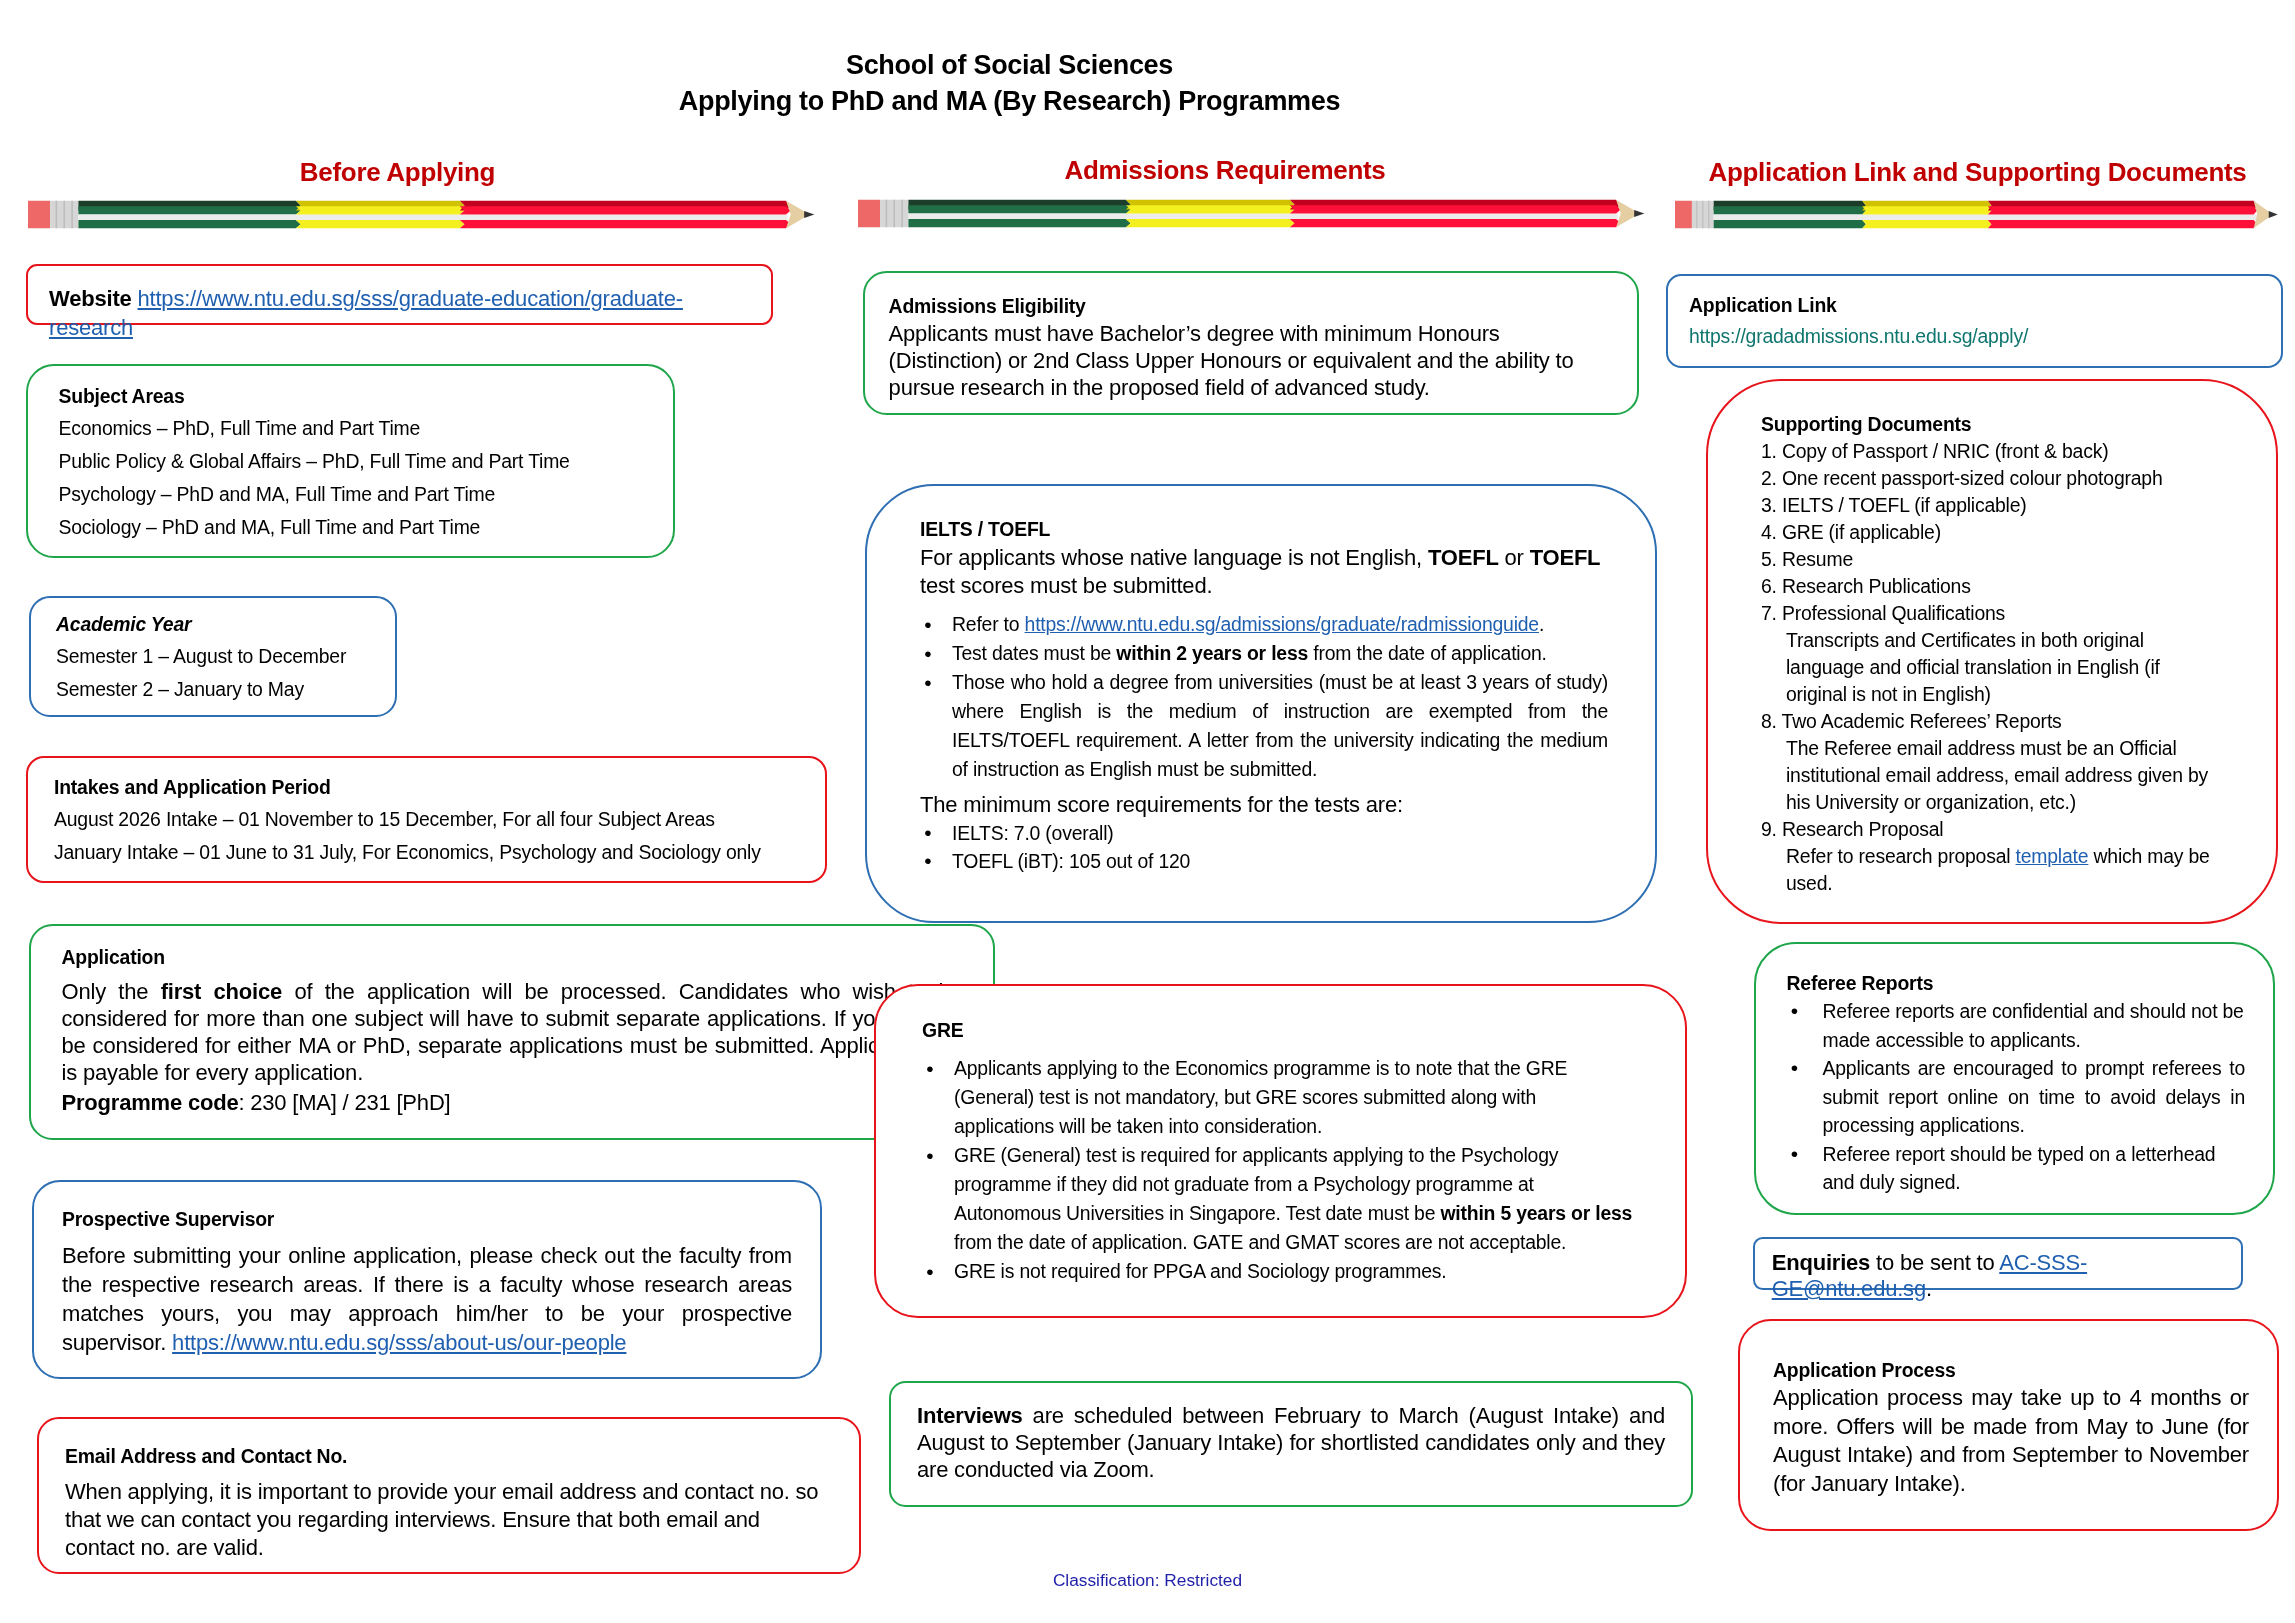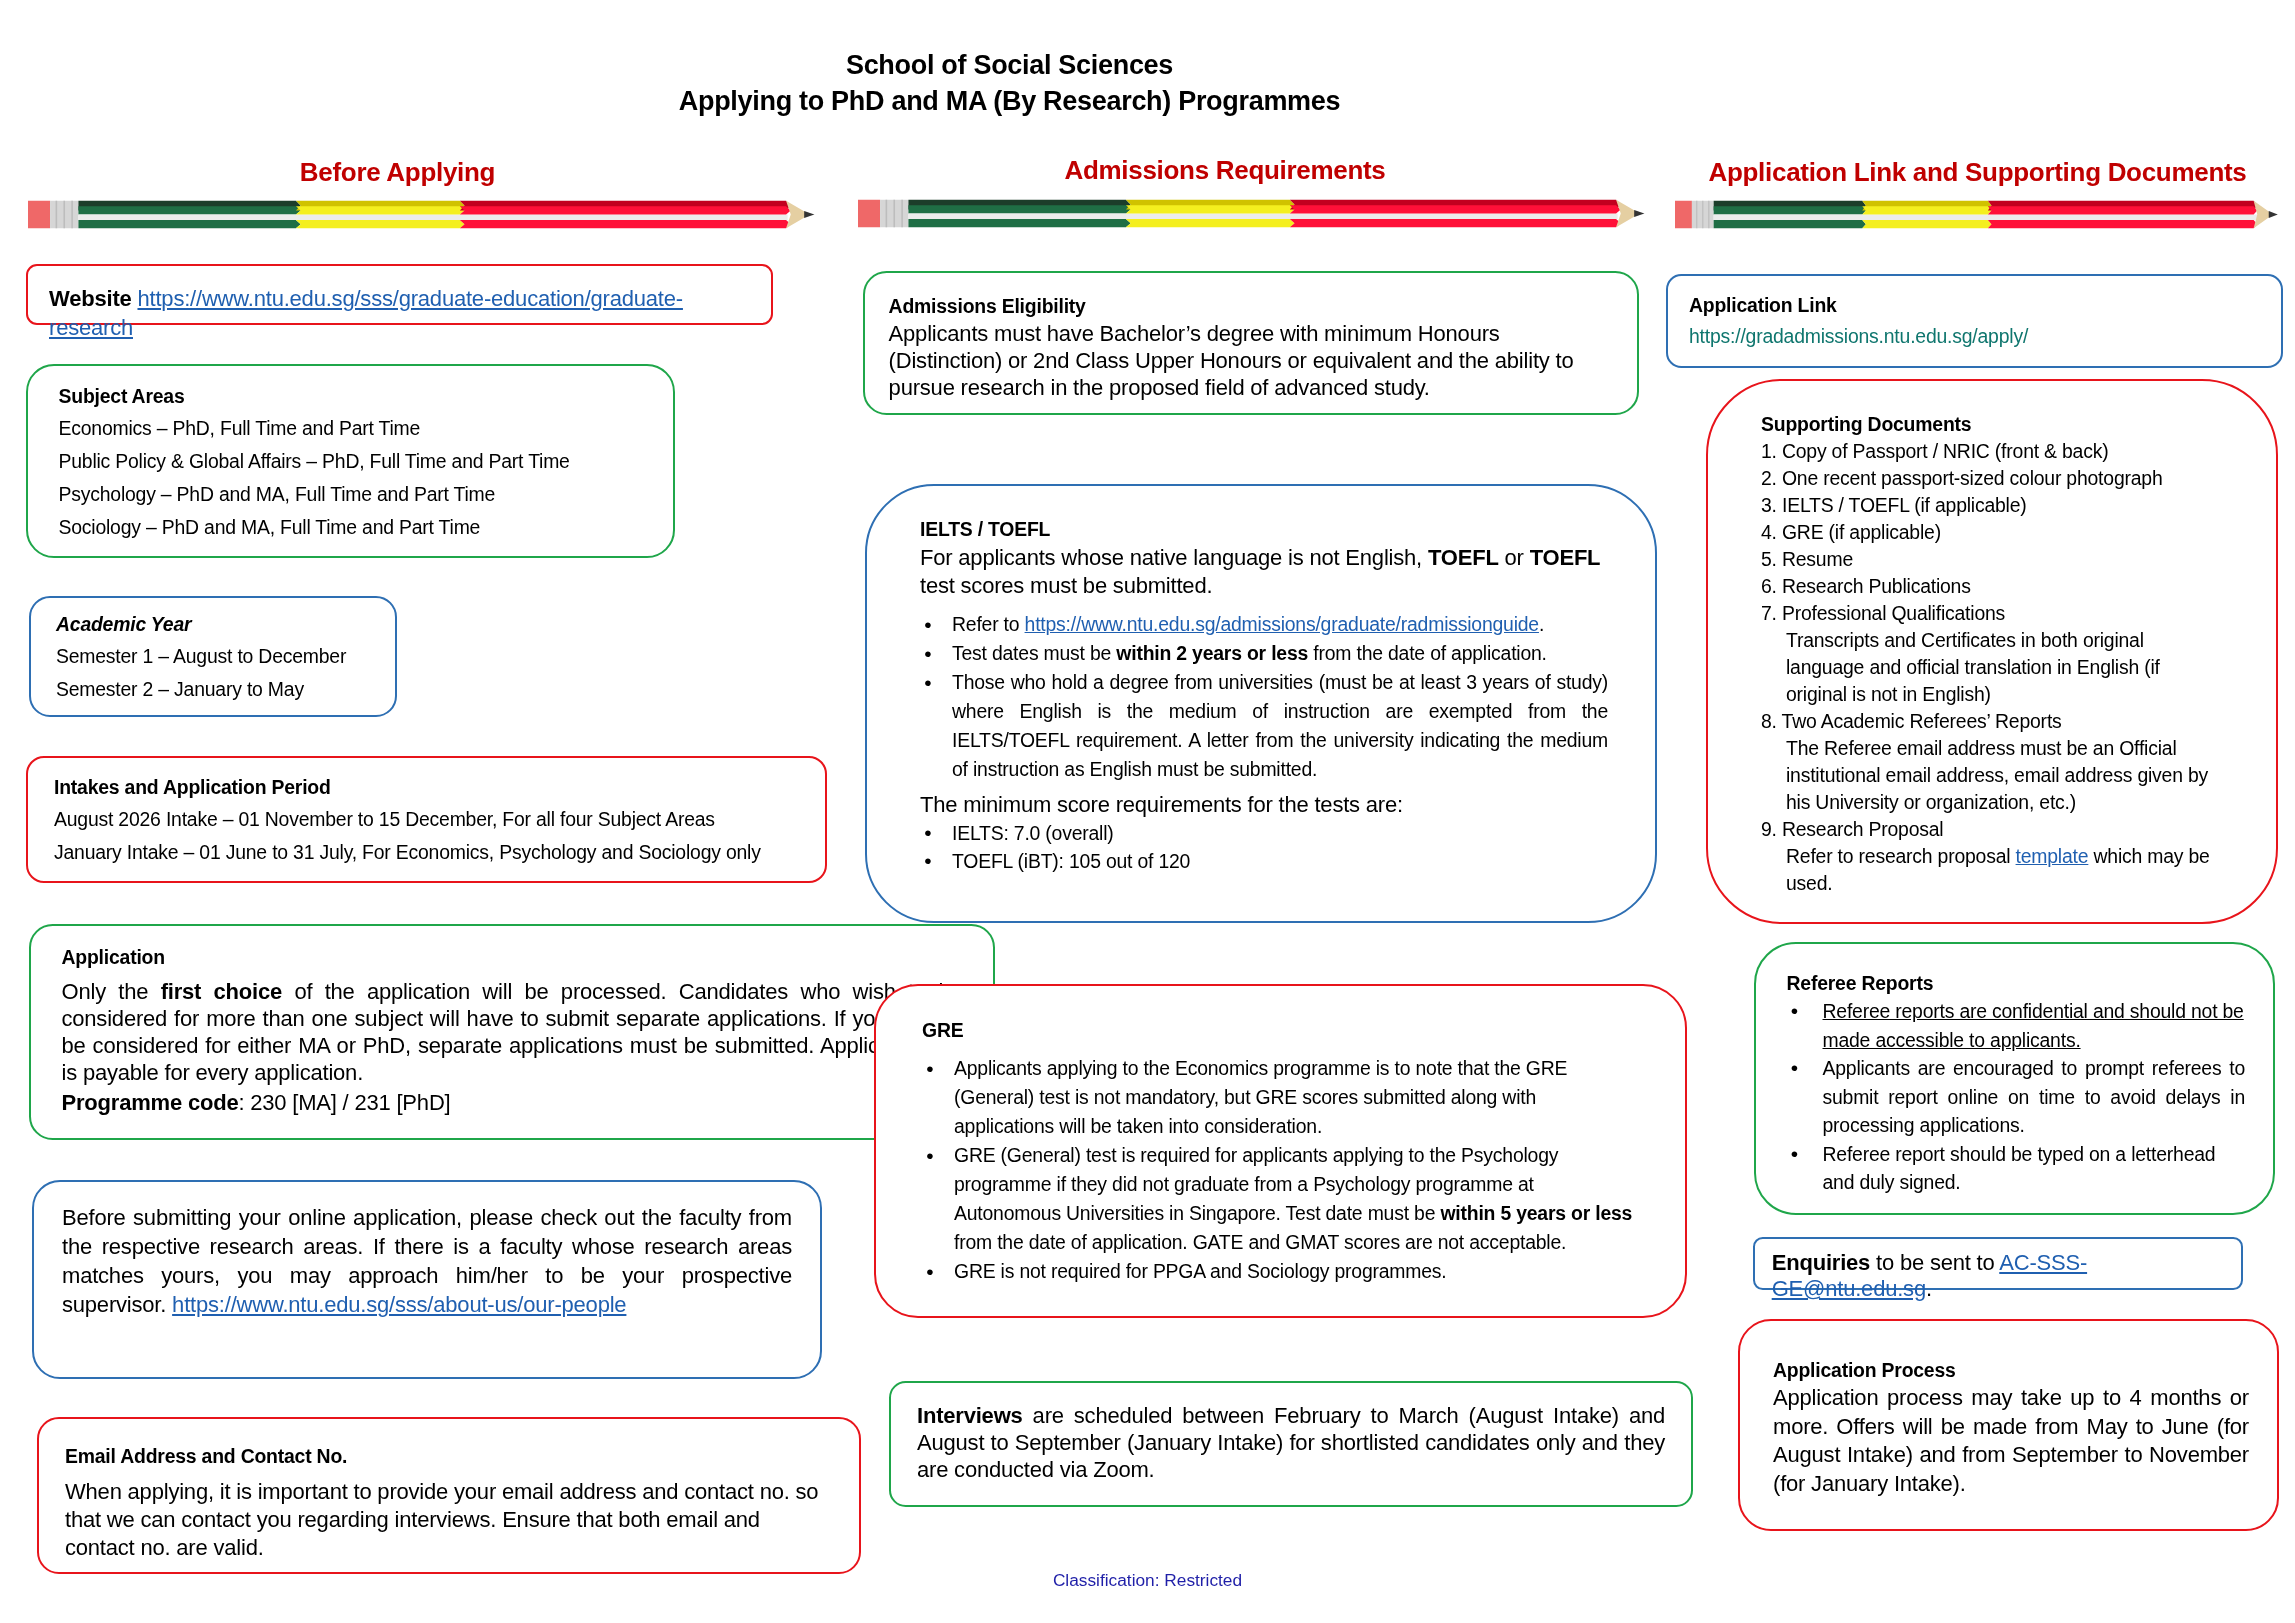--- a/index.html
+++ b/index.html
@@ -137,20 +137,21 @@
   <div class="h" style="line-height:33px; margin-bottom:4.2px;">Application</div>
   <p class="justify" style="line-height:27px;">
     <span>Only the </span><b>first choice</b><span> of the application will be processed. Candidates who wish to be considered for more than one subject will have to submit separate applications. If you wish to be considered for either MA or PhD, separate applications must be submitted. Application fee is payable for every application.</span>
   </p>
   <p style="line-height:33px;">
     <b>Programme code</b><span>: 230 [MA] / 231 [PhD]</span>
   </p>
 </div>
 
 <div class="box blue" style="left:32px; top:1180px; width:790px; height:199px; border-radius:28px; padding:21px 28px;">
+  <div class="h" style="line-height:32px; margin-bottom:5.6px;">Prospective Supervisor</div>
   <p class="justify">
     <span>Before submitting your online application, please check out the faculty from the respective research areas. If there is a faculty whose research areas matches yours, you may approach him/her to be your prospective supervisor.</span>
     <span class="link">https://www.ntu.edu.sg/sss/about-us/our-people</span>
   </p>
 </div>
 
 <div class="box red" style="left:37px; top:1417px; width:824px; height:157px; border-radius:22px; padding:21px 26px;">
   <div class="h" style="line-height:32px; margin-bottom:5.6px;">Email Address and Contact No.</div>
   <p style="line-height:28px;">When applying, it is important to provide your email address and contact no. so that we can contact you regarding interviews. Ensure that both email and contact no. are valid.</p>
 </div>
@@ -211,21 +212,21 @@
     <li>8. Two Academic Referees’ Reports</li>
     <li class="sub" style="padding-right:14px;">The Referee email address must be an Official institutional email address, email address given by his University or organization, etc.)</li>
     <li>9. Research Proposal</li>
     <li class="sub" style="padding-right:28px;"><span>Refer to research proposal </span><span class="link">template</span><span> which may be used.</span></li>
   </ol>
 </div>
 
 <div class="box green" style="left:1754px; top:942px; width:521px; height:273px; border-radius:42px; padding:25px 28px 14px 30.5px;">
   <div class="h" style="line-height:28px;">Referee Reports</div>
   <ul class="bul">
-    <li style="padding-left:36px; line-height:28.5px;text-decoration:underline;">Referee reports are confidential and should not be made accessible to applicants.</li>
+    <li style="padding-left:36px; line-height:28.5px;">Referee reports are confidential and should not be made accessible to applicants.</li>
     <li class="justify" style="padding-left:36px; line-height:28.5px;">Applicants are encouraged to prompt referees to submit report online on time to avoid delays in processing applications.</li>
     <li style="padding-left:36px; line-height:28.5px;">Referee report should be typed on a letterhead and duly signed.</li>
   </ul>
 </div>
 
 <div class="box blue" style="left:1753px; top:1237px; width:490px; height:53px; border-radius:9.7px; padding:11px 16.7px;">
   <p style="line-height:26px;">
     <b>Enquiries</b><span> to be sent to </span><span class="link">AC-SSS-GE@ntu.edu.sg</span><span>.</span>
   </p>
 </div>

